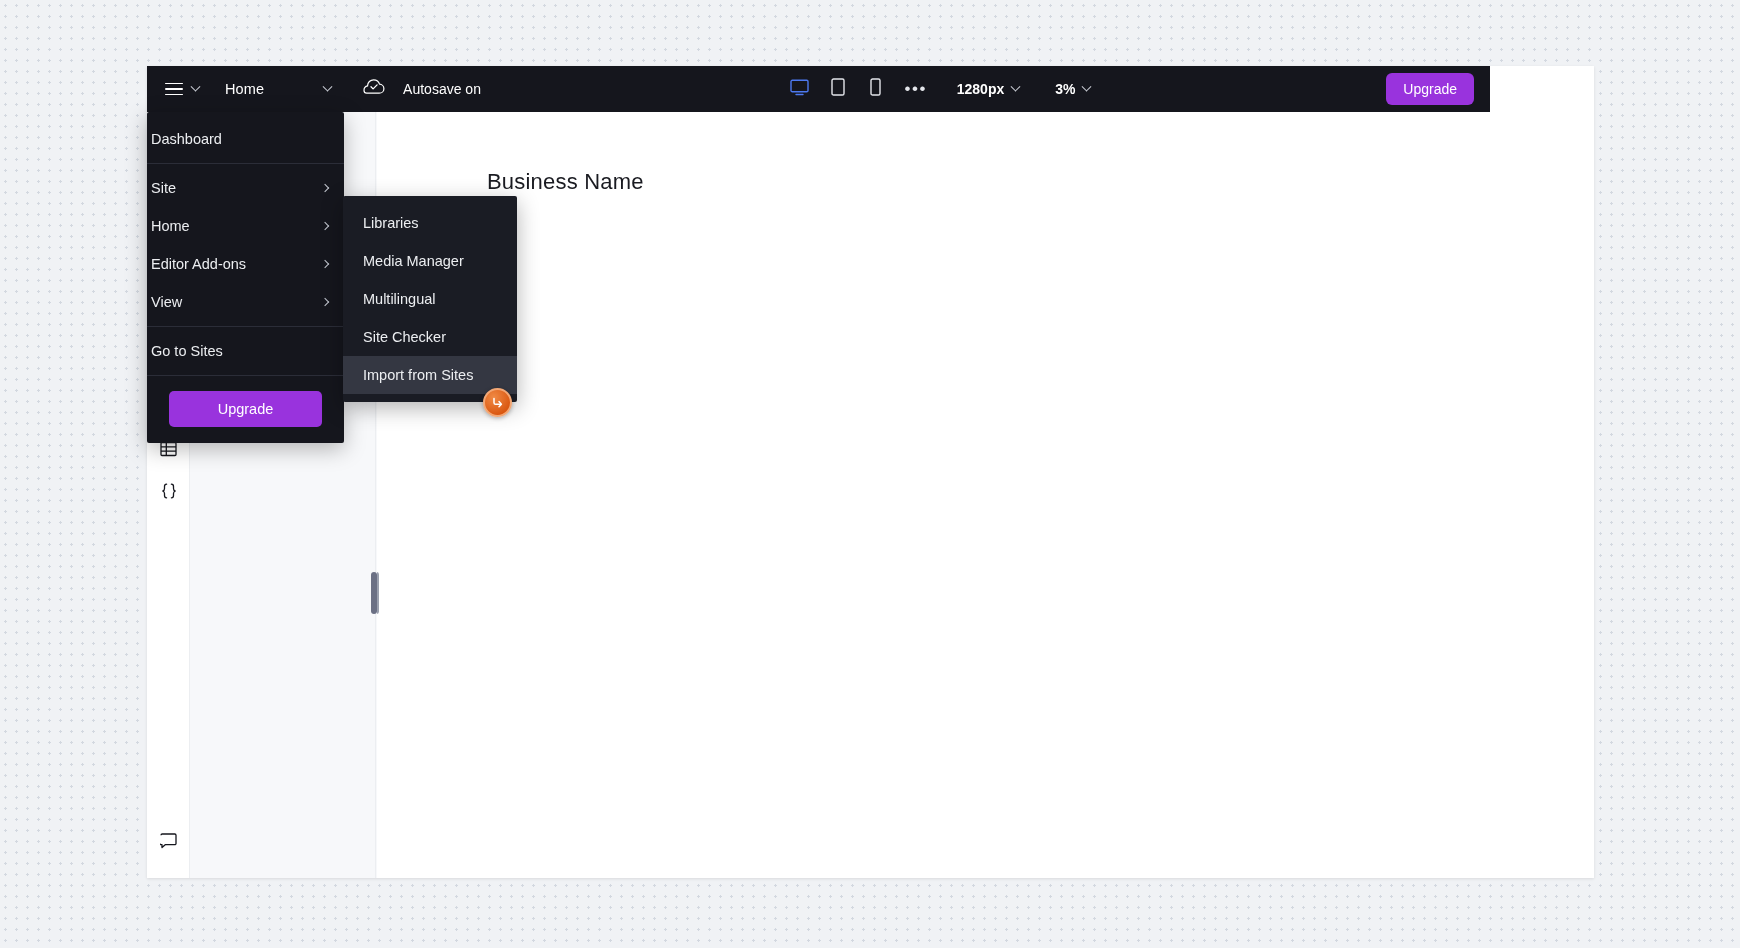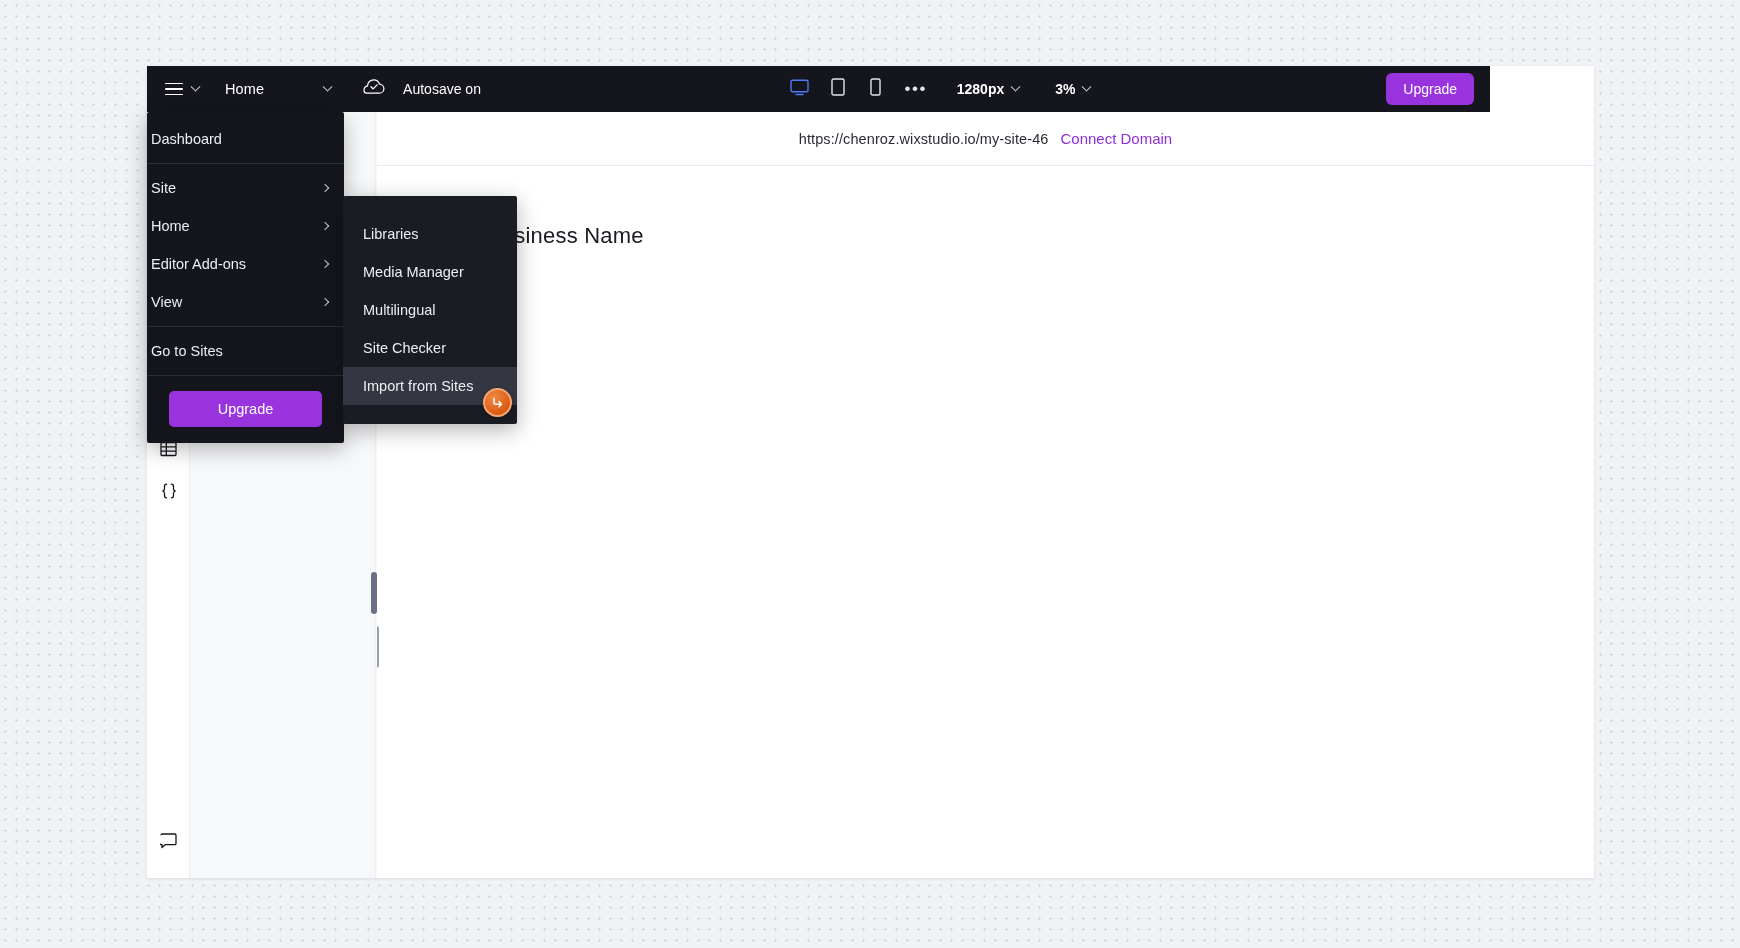--- a/index.html
+++ b/index.html
@@ -287,21 +287,21 @@
 
   
   #sub-menu {
     position: absolute;
     left: 343px;
     top: 196px;
     width: 174px;
     background: #1a1c24;
     border-radius: 2px;
     box-shadow: 0 6px 22px rgba(0,0,0,0.30);
-    padding: 19px 0;
+    padding: 8px 0;
     z-index: 45;
   }
   .sub-item {
     display: flex; align-items: center;
     height: 38px;
     padding: 0 20px;
     color: #eceef1;
     font-size: 14.5px;
     cursor: pointer;
     white-space: nowrap;
@@ -435,24 +435,20 @@
       </div>
     </div>
 
     <div id="panel-col"></div>
 
     <div id="drag-handle"></div>
 
     <div id="stage">
       <div id="site-frame">
 
-        <div id="url-bar">
-          <span id="url-text">https://chenroz.wixstudio.io/my-site-46</span>
-          <span id="connect-domain">Connect Domain</span>
-        </div>
 
         <div id="site-content">
           <div id="ruler-label">y)</div>
           <div id="business-name">Business Name</div>
           <div id="canvas-scroll"></div>
         </div>
       </div>
     </div>
   </div>
 </div>

